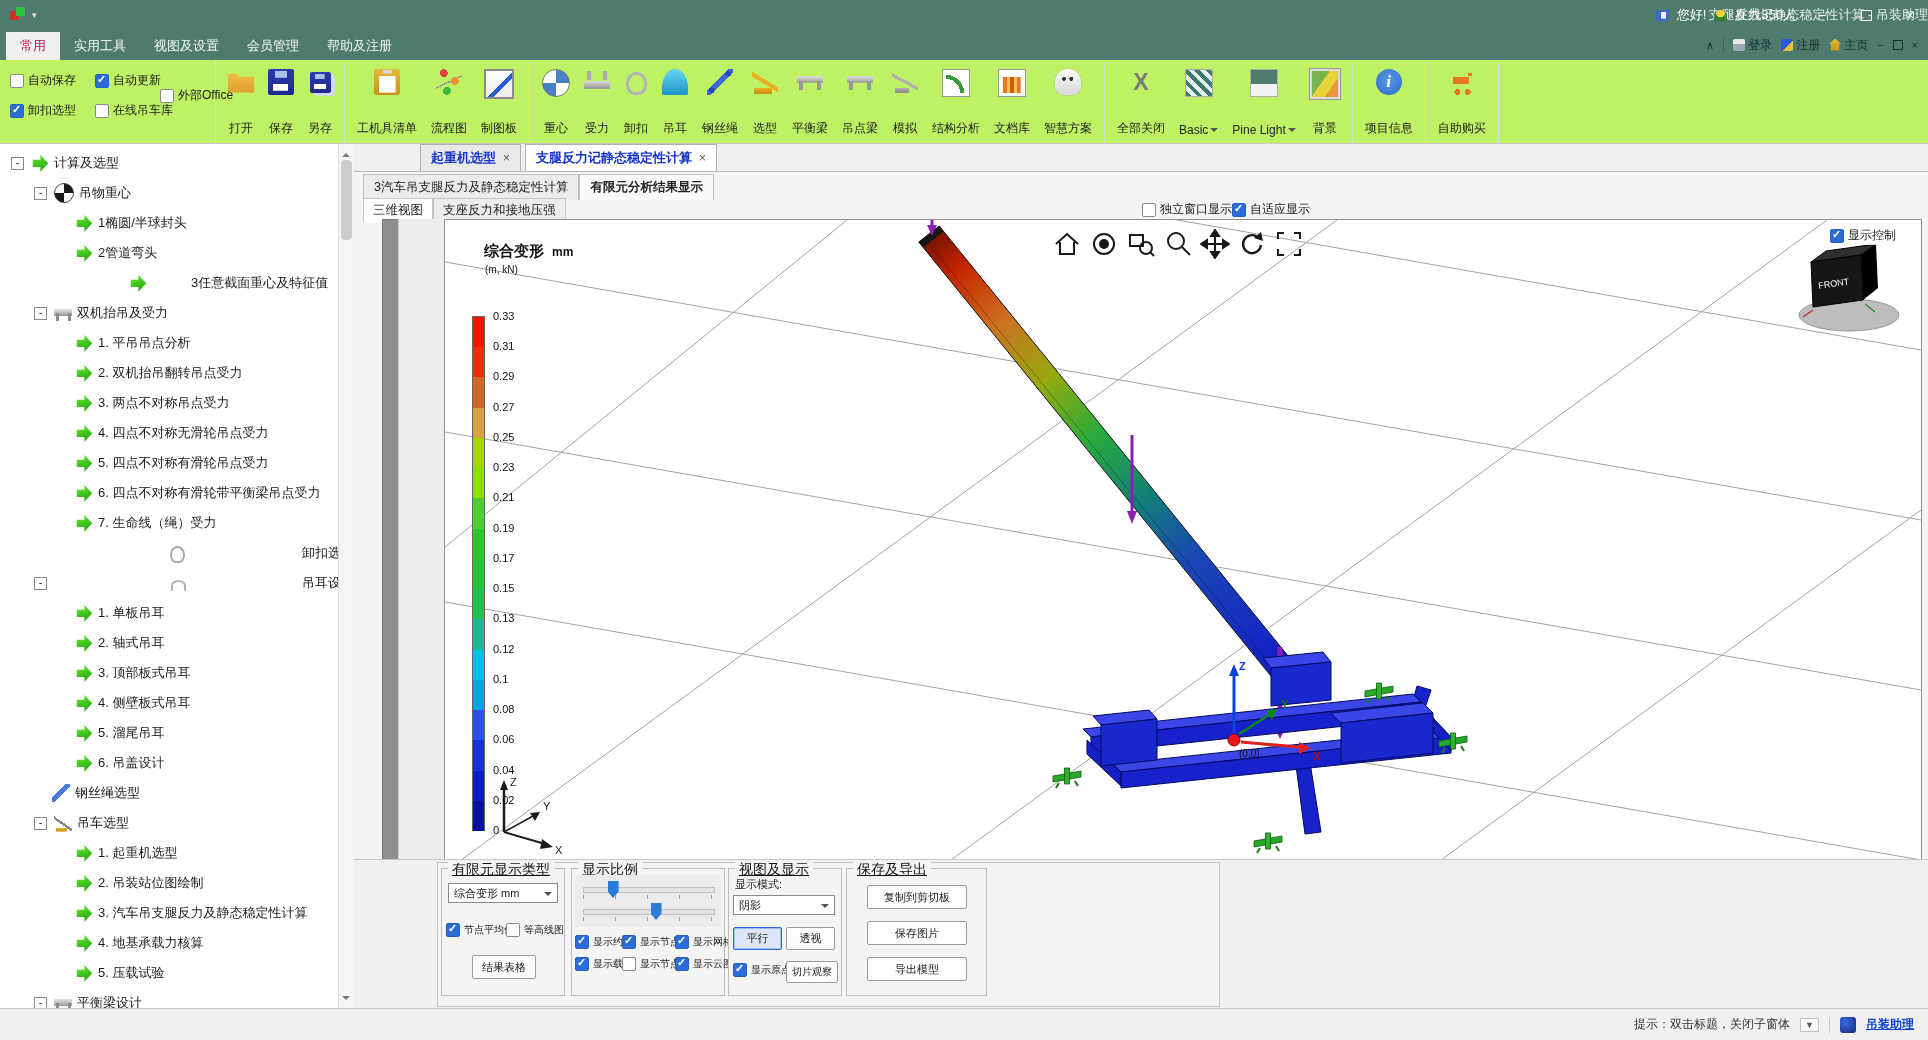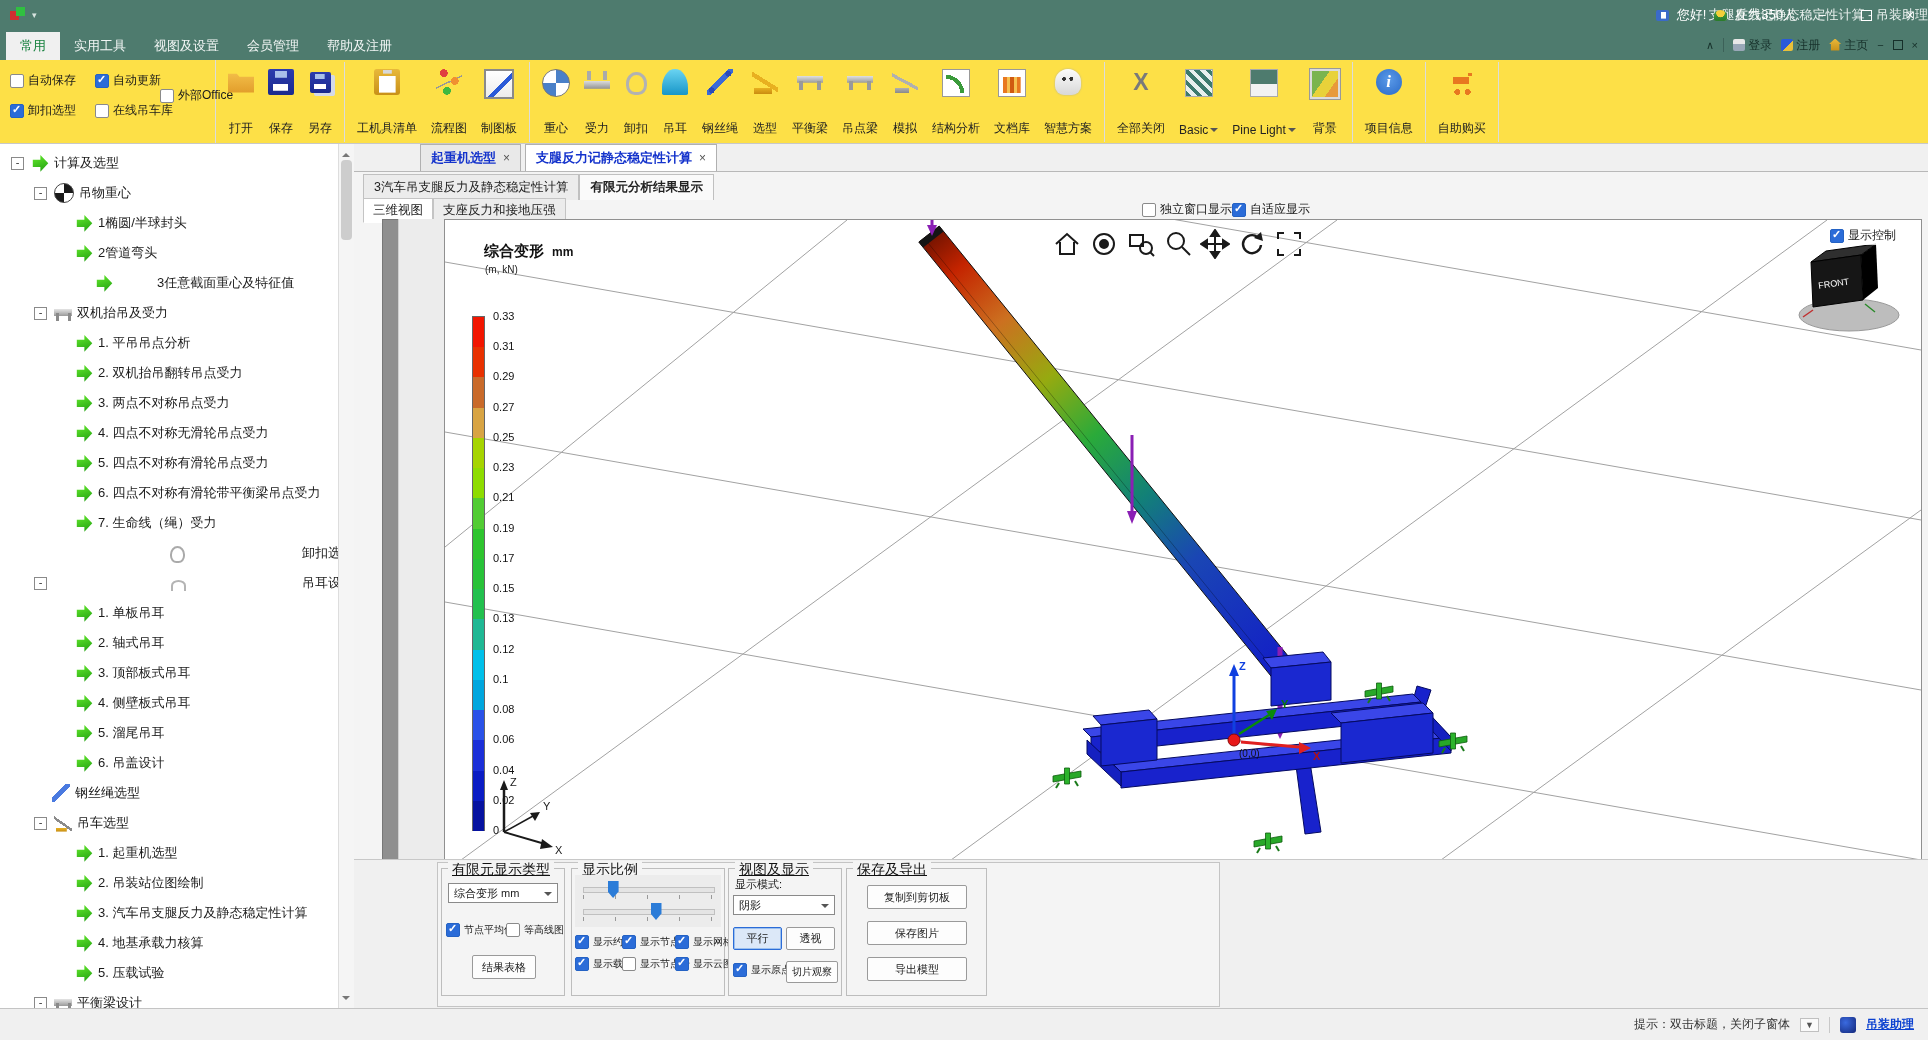--- a/index.html
+++ b/index.html
@@ -15,31 +15,31 @@
   .t-title{position:absolute;left:0;right:0;text-align:right;color:#e9f0ee;pointer-events:none;margin-left:48px;}
   .t-right{margin-left:auto;display:flex;align-items:center;gap:8px;z-index:2;}
   .mini-ic{display:inline-block;width:13px;height:11px;border-radius:2px;}
   .ic-card{background:linear-gradient(#fff,#fff) 65% 50%/40% 60% no-repeat,#3a6ac8;}
   .ic-person{background:radial-gradient(circle at 50% 28%,#f4d03a 4px,transparent 4.5px),linear-gradient(#4aa84a,#2a7a2a);border-radius:50% 50% 20% 20%;}
   .wbtn{width:36px;height:30px;display:flex;align-items:center;justify-content:center;font-size:14px;color:#fff;}
   .wbox{width:9px;height:9px;border:1px solid #fff;display:inline-block;}
   
   .ribbontabs{position:absolute;left:0;top:30px;width:1928px;height:30px;background:#4e7b6e;display:flex;align-items:flex-end;}
   .rtab{padding:5px 14px;font-size:13px;color:#f2f6f5;cursor:default;}
-  .rtab.active{background:#f0f0f0;color:#15803d;}
+  .rtab.active{background:#f0f0f0;color:#be185d;}
   .acct{margin-left:auto;display:flex;align-items:center;gap:9px;padding-right:10px;font-size:12px;color:#16302a;height:100%;}
   .acct .sep{width:1px;height:14px;background:#3c6158;}
   .acct .sm{font-size:11px;color:#16302a;}
   .smbox{width:8px;height:8px;border:1px solid #16302a;display:inline-block;}
   .sq{display:inline-block;width:12px;height:12px;border-radius:2px;vertical-align:-2px;margin-right:3px;}
   .sq-login{background:linear-gradient(#e8e8e8 40%,#9aa8b8 40%);}
   .sq-reg{background:linear-gradient(135deg,#2a5ad8 55%,#e8c03a 55%);}
   .sq-home{background:linear-gradient(#e8b83a,#c89018);clip-path:polygon(50% 0,100% 45%,85% 45%,85% 100%,15% 100%,15% 45%,0 45%);}
   
-  .ribbon{position:absolute;left:0;top:60px;width:1928px;height:83px;background:#fde047;border-bottom:1px solid #cfcfcf;}
+  .ribbon{position:absolute;left:0;top:60px;width:1928px;height:83px;background:#bef264;border-bottom:1px solid #cfcfcf;}
   .rchecks{position:absolute;left:0;top:0;width:215px;height:83px;border-right:1px solid #dcdcdc;}
   .rcb{position:absolute;display:flex;align-items:center;font-size:12px;white-space:nowrap;}
   .rcb-0{left:10px;top:12px;}.rcb-1{left:95px;top:12px;}.rcb-2{left:160px;top:27px;}.rcb-3{left:10px;top:42px;}.rcb-4{left:95px;top:42px;}
   #ribbon-groups{position:absolute;left:216px;top:2px;height:80px;display:flex;}
   .rgroup{display:flex;align-items:stretch;padding:0 5px;border-right:1px solid #dcdcdc;}
   .ritem{display:flex;flex-direction:column;align-items:center;justify-content:space-between;
          padding:7px 7px 5px;font-size:12px;color:#222;white-space:nowrap;cursor:default;}
   .ritem .lblrow{display:flex;align-items:center;gap:2px;}
   .dd{border:4px solid transparent;border-top-color:#555;margin-top:3px;}
   .icon24{width:26px;height:26px;position:relative;flex:none;}
@@ -389,21 +389,21 @@
         <div class="trow" style="padding-left: 57px;">
           <span class="texp empty"></span>
           <span class="ticon ti-leaf"></span>
           <span class="tlabel">1椭圆/半球封头</span>
         </div>
         <div class="trow" style="padding-left: 57px;">
           <span class="texp empty"></span>
           <span class="ticon ti-leaf"></span>
           <span class="tlabel">2管道弯头</span>
         </div>
-        <div class="trow" style="padding-left: 38px; gap: 39px;">
+        <div class="trow" style="padding-left: 72px; gap: 39px;">
           <span class="texp empty"></span>
           <span class="ticon ti-leaf"></span>
           <span class="tlabel">3任意截面重心及特征值</span>
         </div>
         <div class="trow" style="padding-left: 34px;">
           <span class="texp">-</span>
           <span class="ticon ti-beam"></span>
           <span class="tlabel">双机抬吊及受力</span>
         </div>
         <div class="trow" style="padding-left: 57px;">

